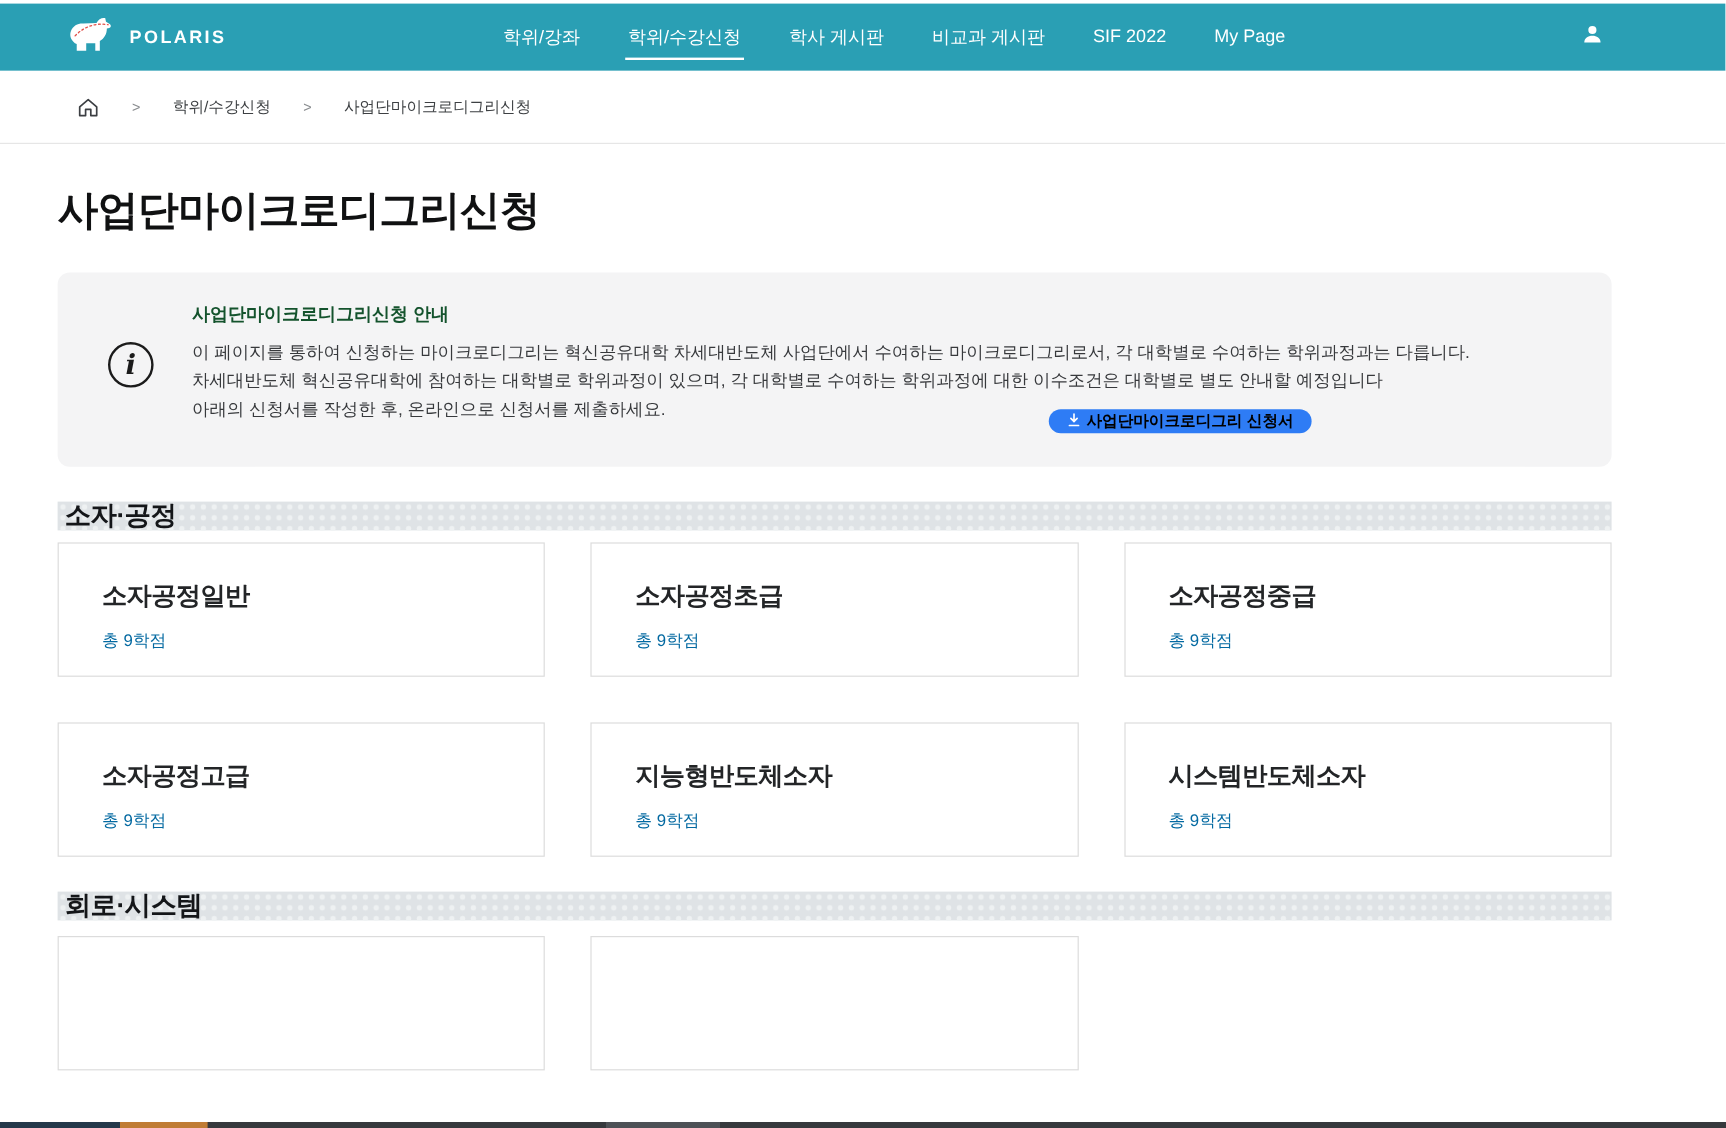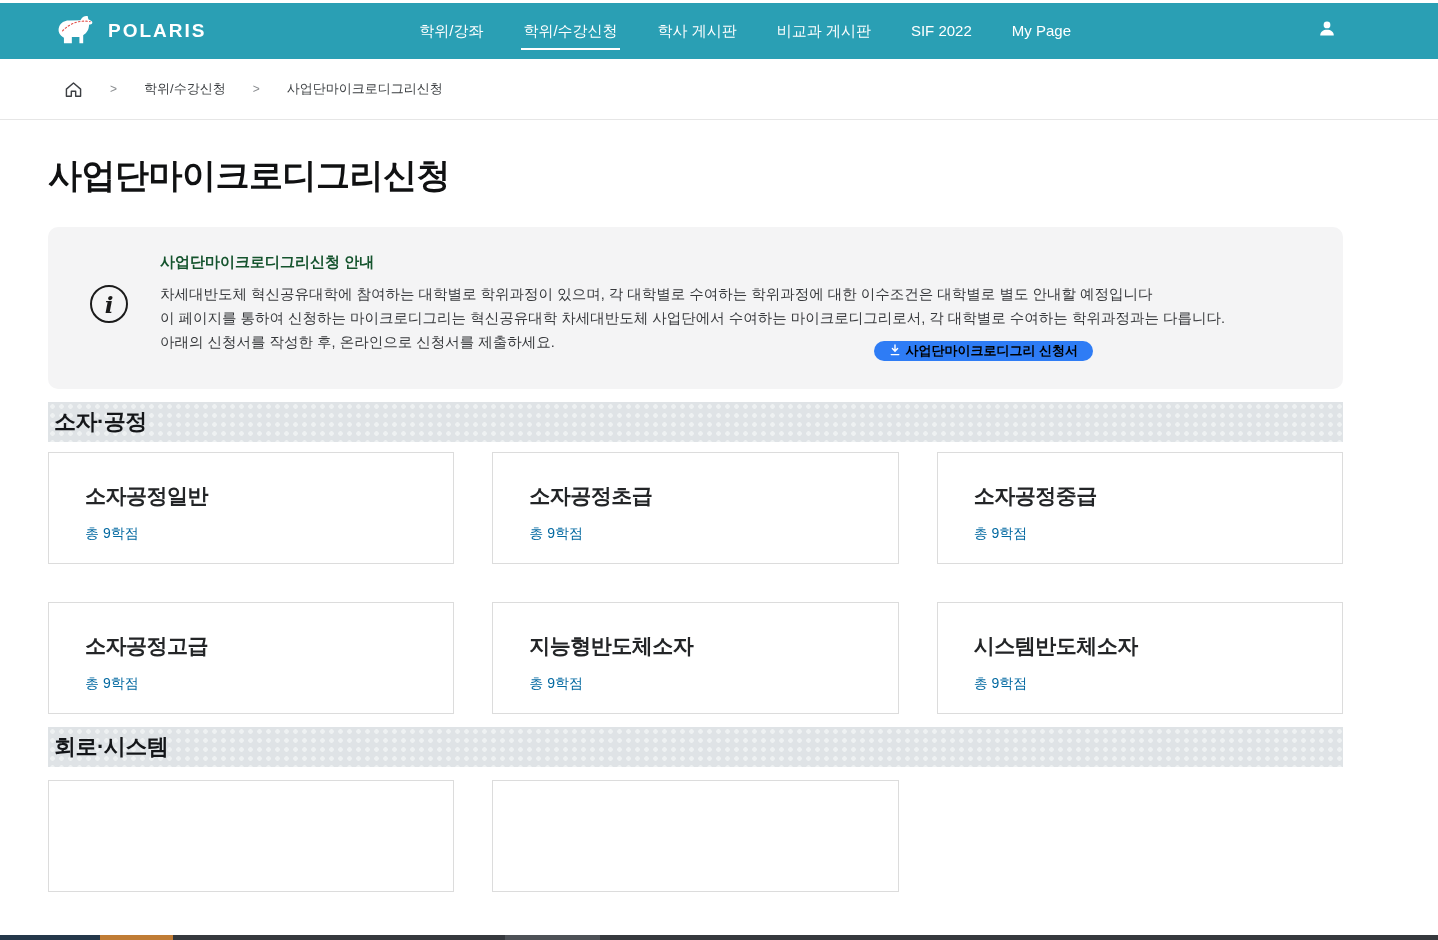--- a/index.html
+++ b/index.html
@@ -4,21 +4,21 @@
 <style>
   * { margin:0; padding:0; box-sizing:border-box; }
   html,body { width:1438px; height:940px; overflow:hidden; background:#fff;
     font-family:"Liberation Sans","DejaVu Sans",sans-serif; }
 
   
   .top-strip { height:3px; background:#fff; }
   .navbar { height:56px; background:var(--navbar-teal,#2a9fb4); display:flex;
     align-items:center; padding:0 100px 0 55px; }
   .brand { display:flex; align-items:center; gap:9px; cursor:pointer; }
-  .brand-text { color:#fff; font-weight:bold; font-size:19px; letter-spacing:2px; }
+  .brand-text { color:#fff; font-weight:bold; font-size:15px; letter-spacing:2px; }
   .nav { display:flex; gap:40px; margin-left:auto; margin-right:245px; }
   .nav-item { color:#fff; font-size:15px; font-weight:normal; text-decoration:none;
     position:relative; cursor:pointer; white-space:nowrap; }
   .nav-item.active::after { content:""; position:absolute; left:-2px; right:-2px;
     bottom:-9px; height:2px; background:#fff; }
   .user-btn { cursor:pointer; display:flex; align-items:center; }
 
   
   .breadcrumb-bar { height:61px; display:flex; align-items:center; gap:27px;
     padding-left:64px; border-bottom:1px solid #e6e6e6; background:#fff; }
@@ -39,21 +39,21 @@
     justify-content:center; font-family:"DejaVu Serif","Liberation Serif",serif;
     font-style:italic; font-weight:bold; font-size:23px; color:#1b1b1b; }
   .notice-heading { font-size:15px; font-weight:bold; color:#14532d; margin-bottom:10px; }
   .notice-line { font-size:14.5px; color:#37393c; line-height:24px; }
   .download-btn { position:absolute; right:250px; bottom:28px; height:20px;
     border:none; border-radius:15px; background:var(--button-blue,#2e7cf5);
     color:#000000; font-size:13px; font-weight:bold; padding:0 15px; display:flex;
     align-items:center; gap:4px; cursor:pointer;
     font-family:"Liberation Sans","DejaVu Sans",sans-serif; }
 
-  .section-header { margin-top:13px; height:40px; display:flex; align-items:center;
+  .section-header { margin-top:29px; height:24px; display:flex; align-items:center;
     padding-left:6px; font-size:22px; font-weight:bold; color:#141619;
     background-color:var(--section-header-bg,#dfe3e6);
     background-image:radial-gradient(#eef1f2 2px, rgba(0,0,0,0) 2.6px);
     background-size:9px 9px; letter-spacing:-0.5px; }
 
   .card-grid { margin-top:10px; display:grid; grid-template-columns:1fr 1fr 1fr;
     column-gap:22px; row-gap:21px;gap:38px; }
   .card { background:#fff; border:1px solid #dcdcdc; height:112px;
     padding:29px 0 0 36px; cursor:pointer; }
   .card-title { font-size:21px; font-weight:bold; color:#232527; letter-spacing:-0.5px; }
@@ -116,22 +116,22 @@
   <span class="crumb">사업단마이크로디그리신청</span>
 </div>
 
 <main class="content">
   <h1 class="page-title">사업단마이크로디그리신청</h1>
 
   <section class="notice">
     <div class="info-icon">i</div>
     <div class="notice-body">
       <div class="notice-heading">사업단마이크로디그리신청 안내</div>
+      <p class="notice-line">이 페이지를 통하여 신청하는 마이크로디그리는 혁신공유대학 차세대반도체 사업단에서 수여하는 마이크로디그리로서, 각 대학별로 수여하는 학위과정과는 다릅니다.</p>
       <p class="notice-line">차세대반도체 혁신공유대학에 참여하는 대학별로 학위과정이 있으며, 각 대학별로 수여하는 학위과정에 대한 이수조건은 대학별로 별도 안내할 예정입니다</p>
-      <p class="notice-line">이 페이지를 통하여 신청하는 마이크로디그리는 혁신공유대학 차세대반도체 사업단에서 수여하는 마이크로디그리로서, 각 대학별로 수여하는 학위과정과는 다릅니다.</p>
       <p class="notice-line">아래의 신청서를 작성한 후, 온라인으로 신청서를 제출하세요.</p>
     </div>
     <button class="download-btn">
       <span>
         <svg width="12" height="12" viewBox="0 0 12 12">
           <path d="M6 1 V7 M3.4 4.6 L6 7.2 L8.6 4.6" stroke="#fff" stroke-width="1.4" fill="none" stroke-linecap="round"></path>
           <path d="M2.2 10.6 H9.8" stroke="#fff" stroke-width="1.4" stroke-linecap="round"></path>
         </svg>
       </span>
       <span>사업단마이크로디그리 신청서</span>

